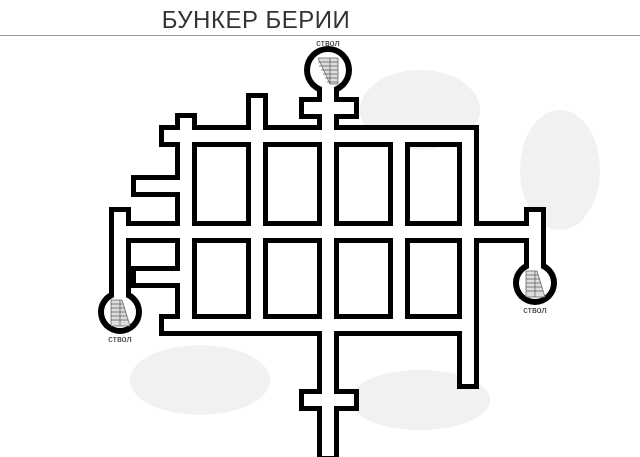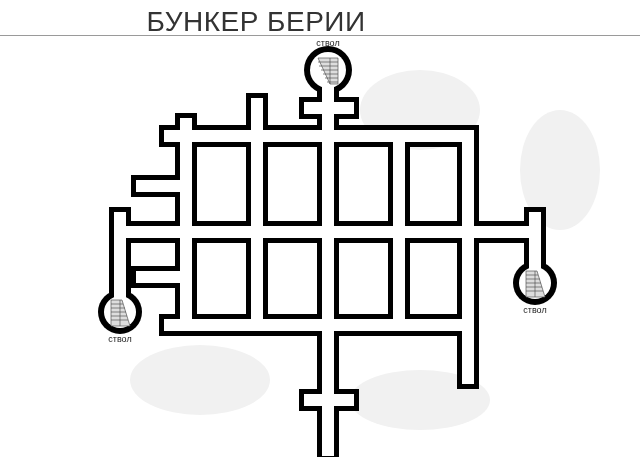--- a/index.html
+++ b/index.html
@@ -1,17 +1,17 @@
 <!DOCTYPE html>
 <html><head>
 <meta charset="utf-8">
 <style>
   html,body{margin:0;padding:0;background:#fff;}
   body{width:640px;height:457px;position:relative;overflow:hidden;font-family:"Liberation Sans",sans-serif;}
-  .title{position:absolute;left:0;top:6px;width:512px;text-align:center;font-size:28px;color:#333;letter-spacing:0.5px;}
+  .title{position:absolute;left:0;top:6px;width:512px;text-align:center;font-size:24px;color:#333;letter-spacing:0.5px;}
   .rule{position:absolute;left:0;top:35px;width:640px;height:1px;background:#9a9a9a;}
   svg{position:absolute;left:0;top:0;}
   .lbl{font-family:"Liberation Sans",sans-serif;font-size:9px;fill:#222;}
   .bg-shape{fill:#f1f1f1;}
 </style>
 </head>
 <body>
 
 <div class="title">БУНКЕР БЕРИИ</div>
 <div class="rule"></div>

